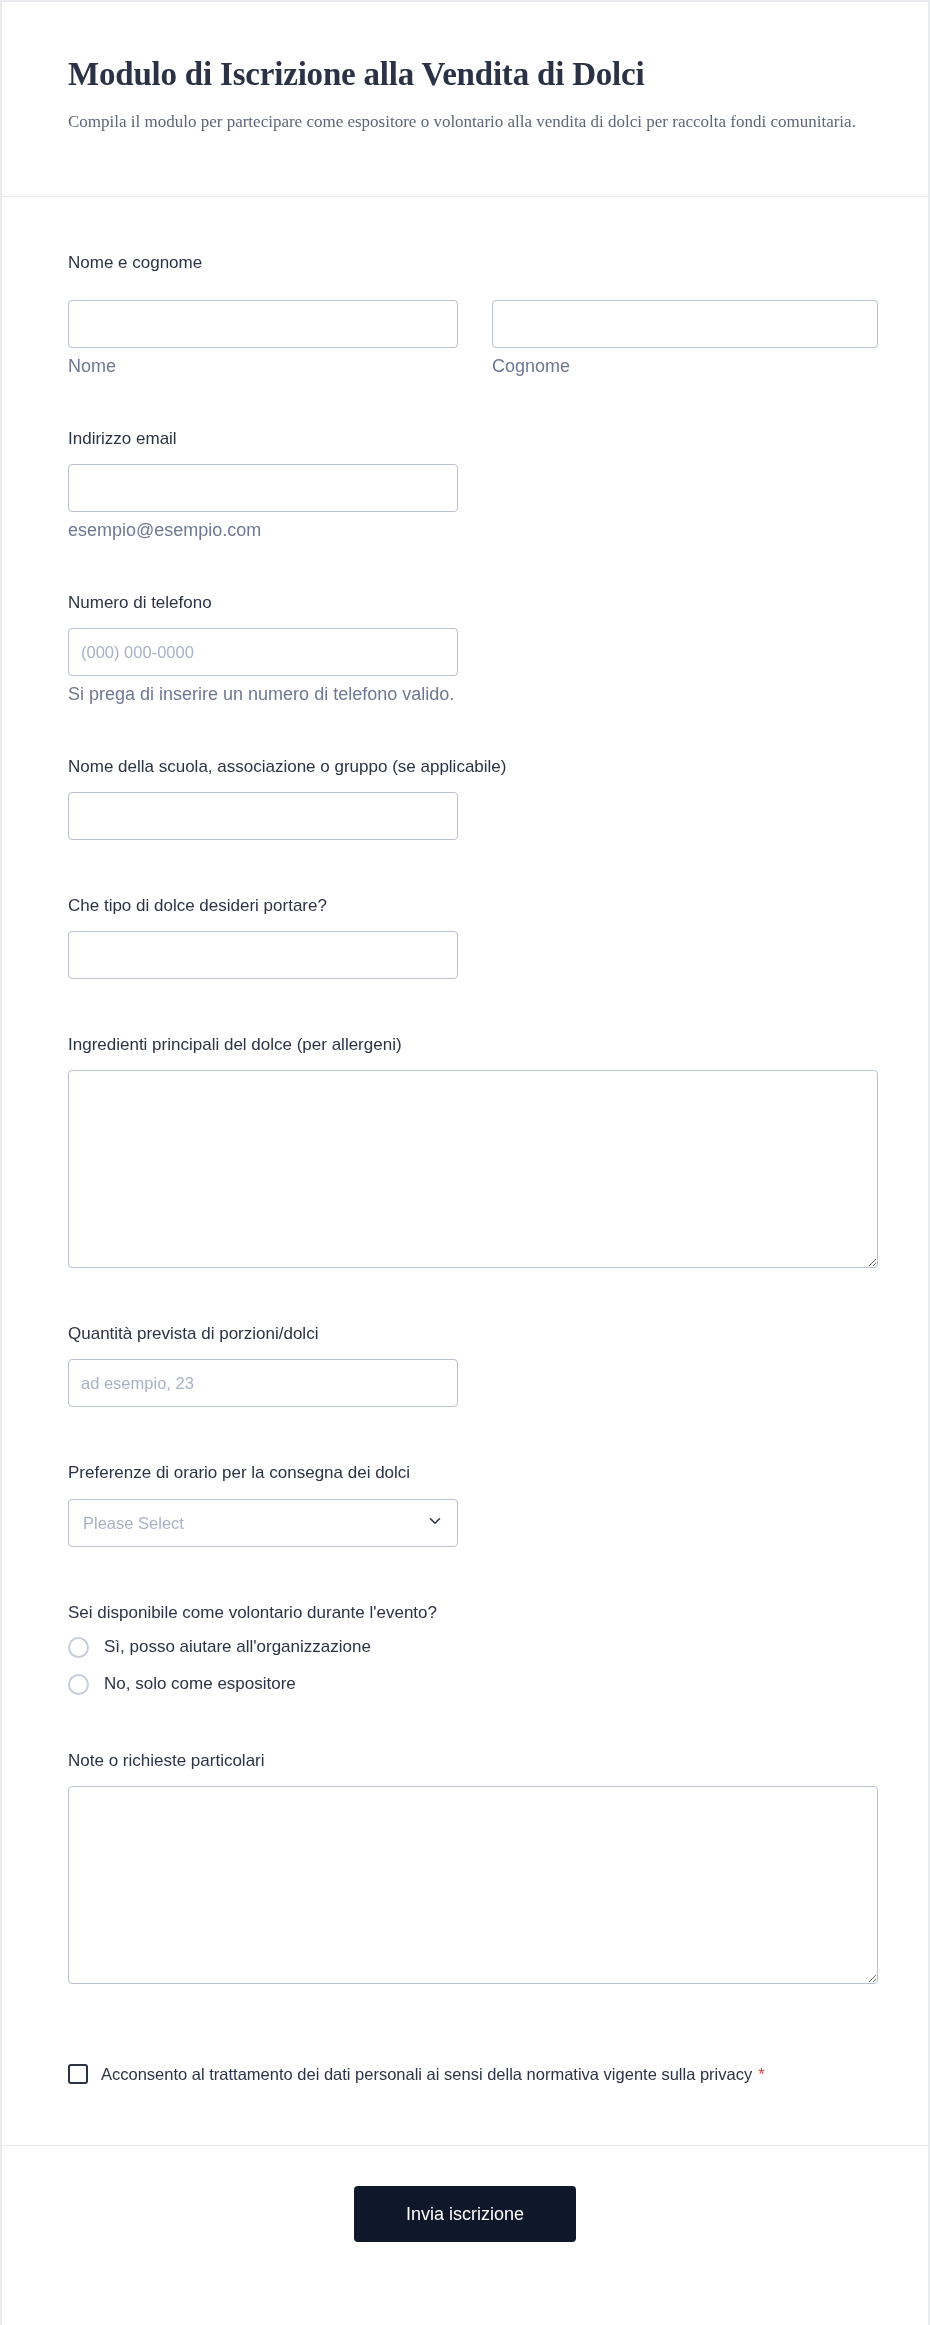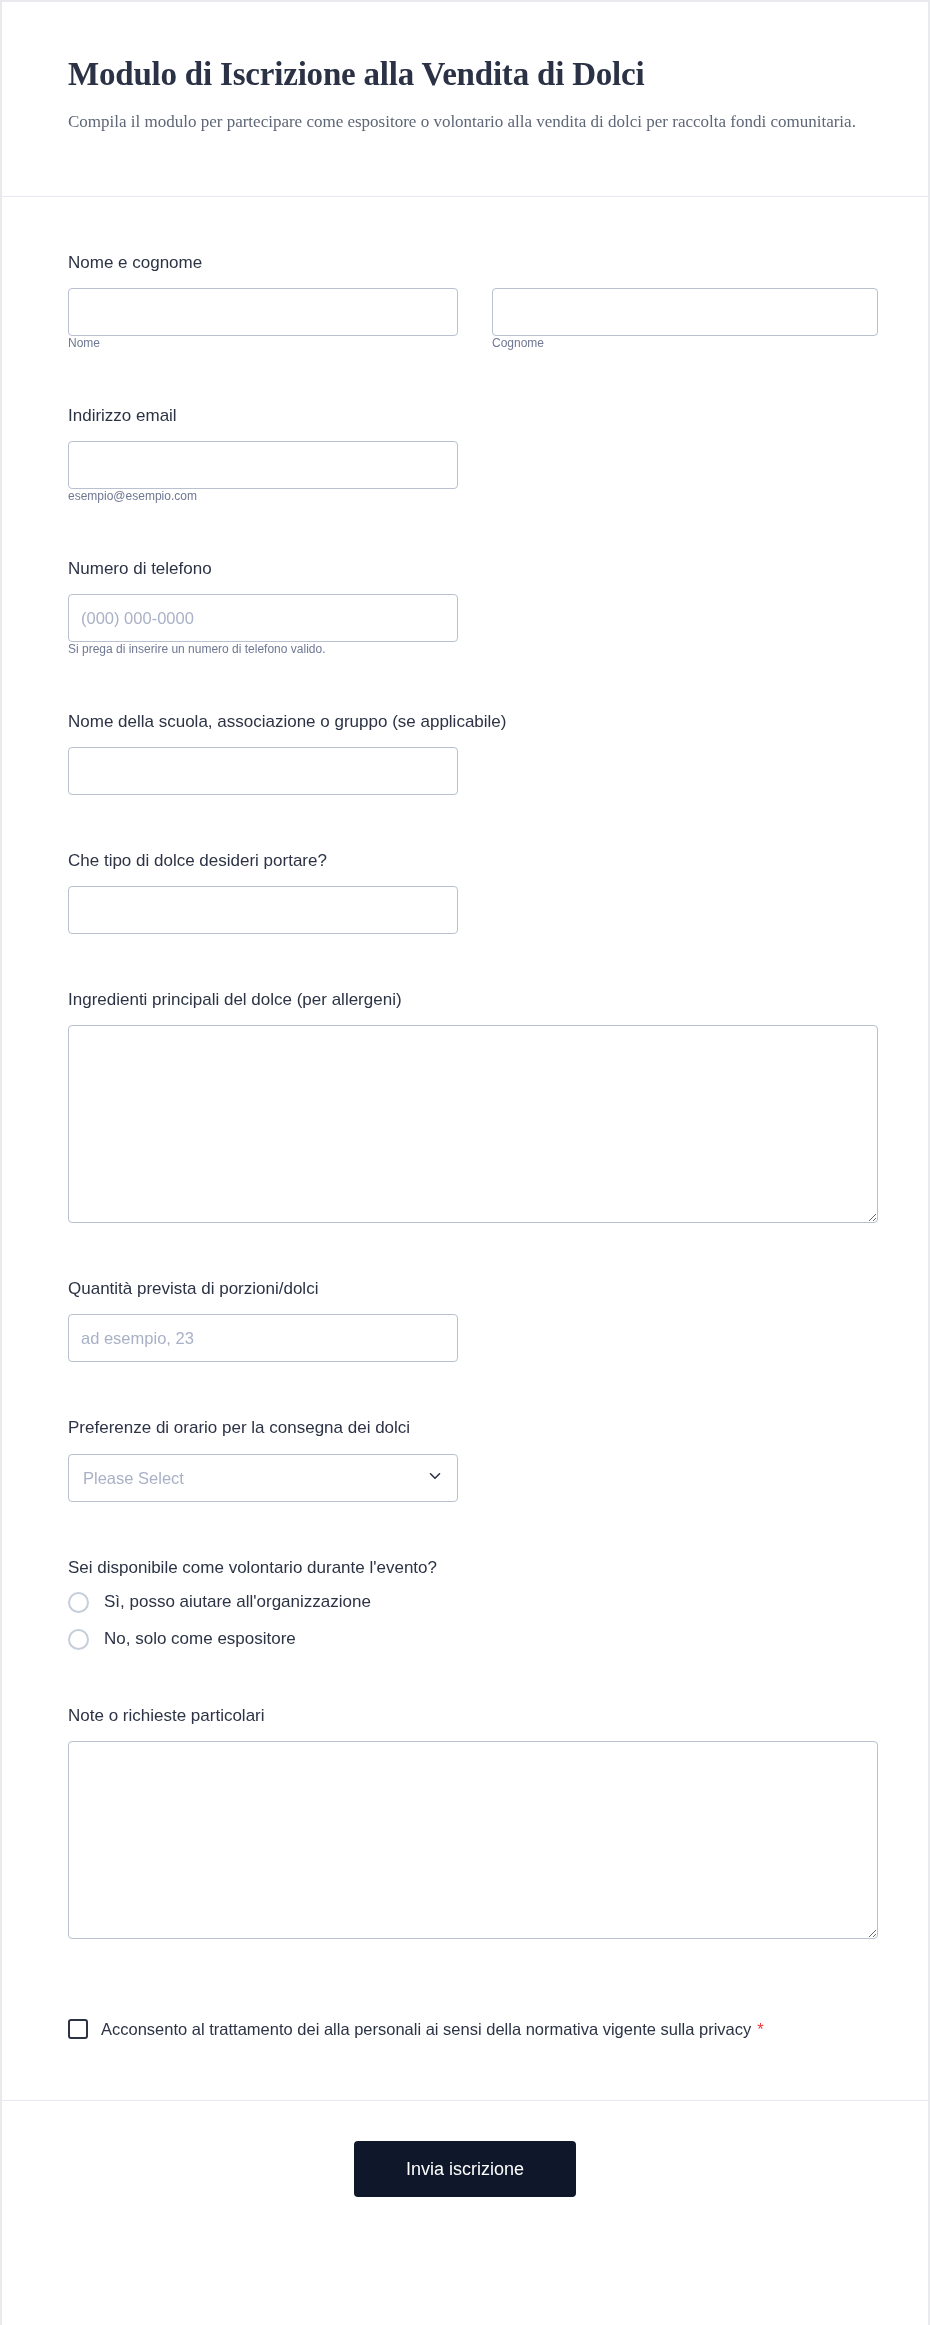--- a/index.html
+++ b/index.html
@@ -56,25 +56,27 @@
     width: 390px;
     height: 48px;
     padding: 11px 12px;
     font-family: "Liberation Sans", sans-serif;
     font-size: 16.5px;
     color: #2c3345;
     border: 1px solid #b9c0cf;
     border-radius: 4px;
     background: #fff;
     outline: none;
+    margin-top: 12px;
   }
   .text-input::placeholder, textarea::placeholder { color: #a9b1c6; opacity: 1; }
   .sublabel {
     display: block;
-    font-size: 12px;
+    margin-top: 11px;
+    font-size: 18px;
     line-height: 14px;
     color: #6f7893;
   }
   .name-row { display: flex; gap: 34px; }
   .name-col .text-input { width: 390px; }
   .name-col.last .text-input { width: 386px; }
 
   textarea.big-input {
     display: block;
     width: 810px;
@@ -243,21 +245,21 @@
       </div>
     </div>
 
     <div class="field" style="margin-bottom:76px;">
       <span class="field-label">Note o richieste particolari</span>
       <textarea class="big-input" style=""></textarea>
     </div>
 
     <div class="field consent-field">
       <span class="consent-text">
-        <span class="checkbox-box"></span><span>Acconsento al trattamento dei alla personali ai sensi della normativa vigente sulla privacy</span><span class="required-mark">*</span>
+        <span class="checkbox-box"></span><span>Acconsento al trattamento dei dati personali ai sensi della normativa vigente sulla privacy</span><span class="required-mark">*</span>
       </span>
     </div>
 
   </main>
 
   <hr class="divider bottom">
 
   <div class="footer-row">
     <button class="submit-button">Invia iscrizione</button>
   </div>

